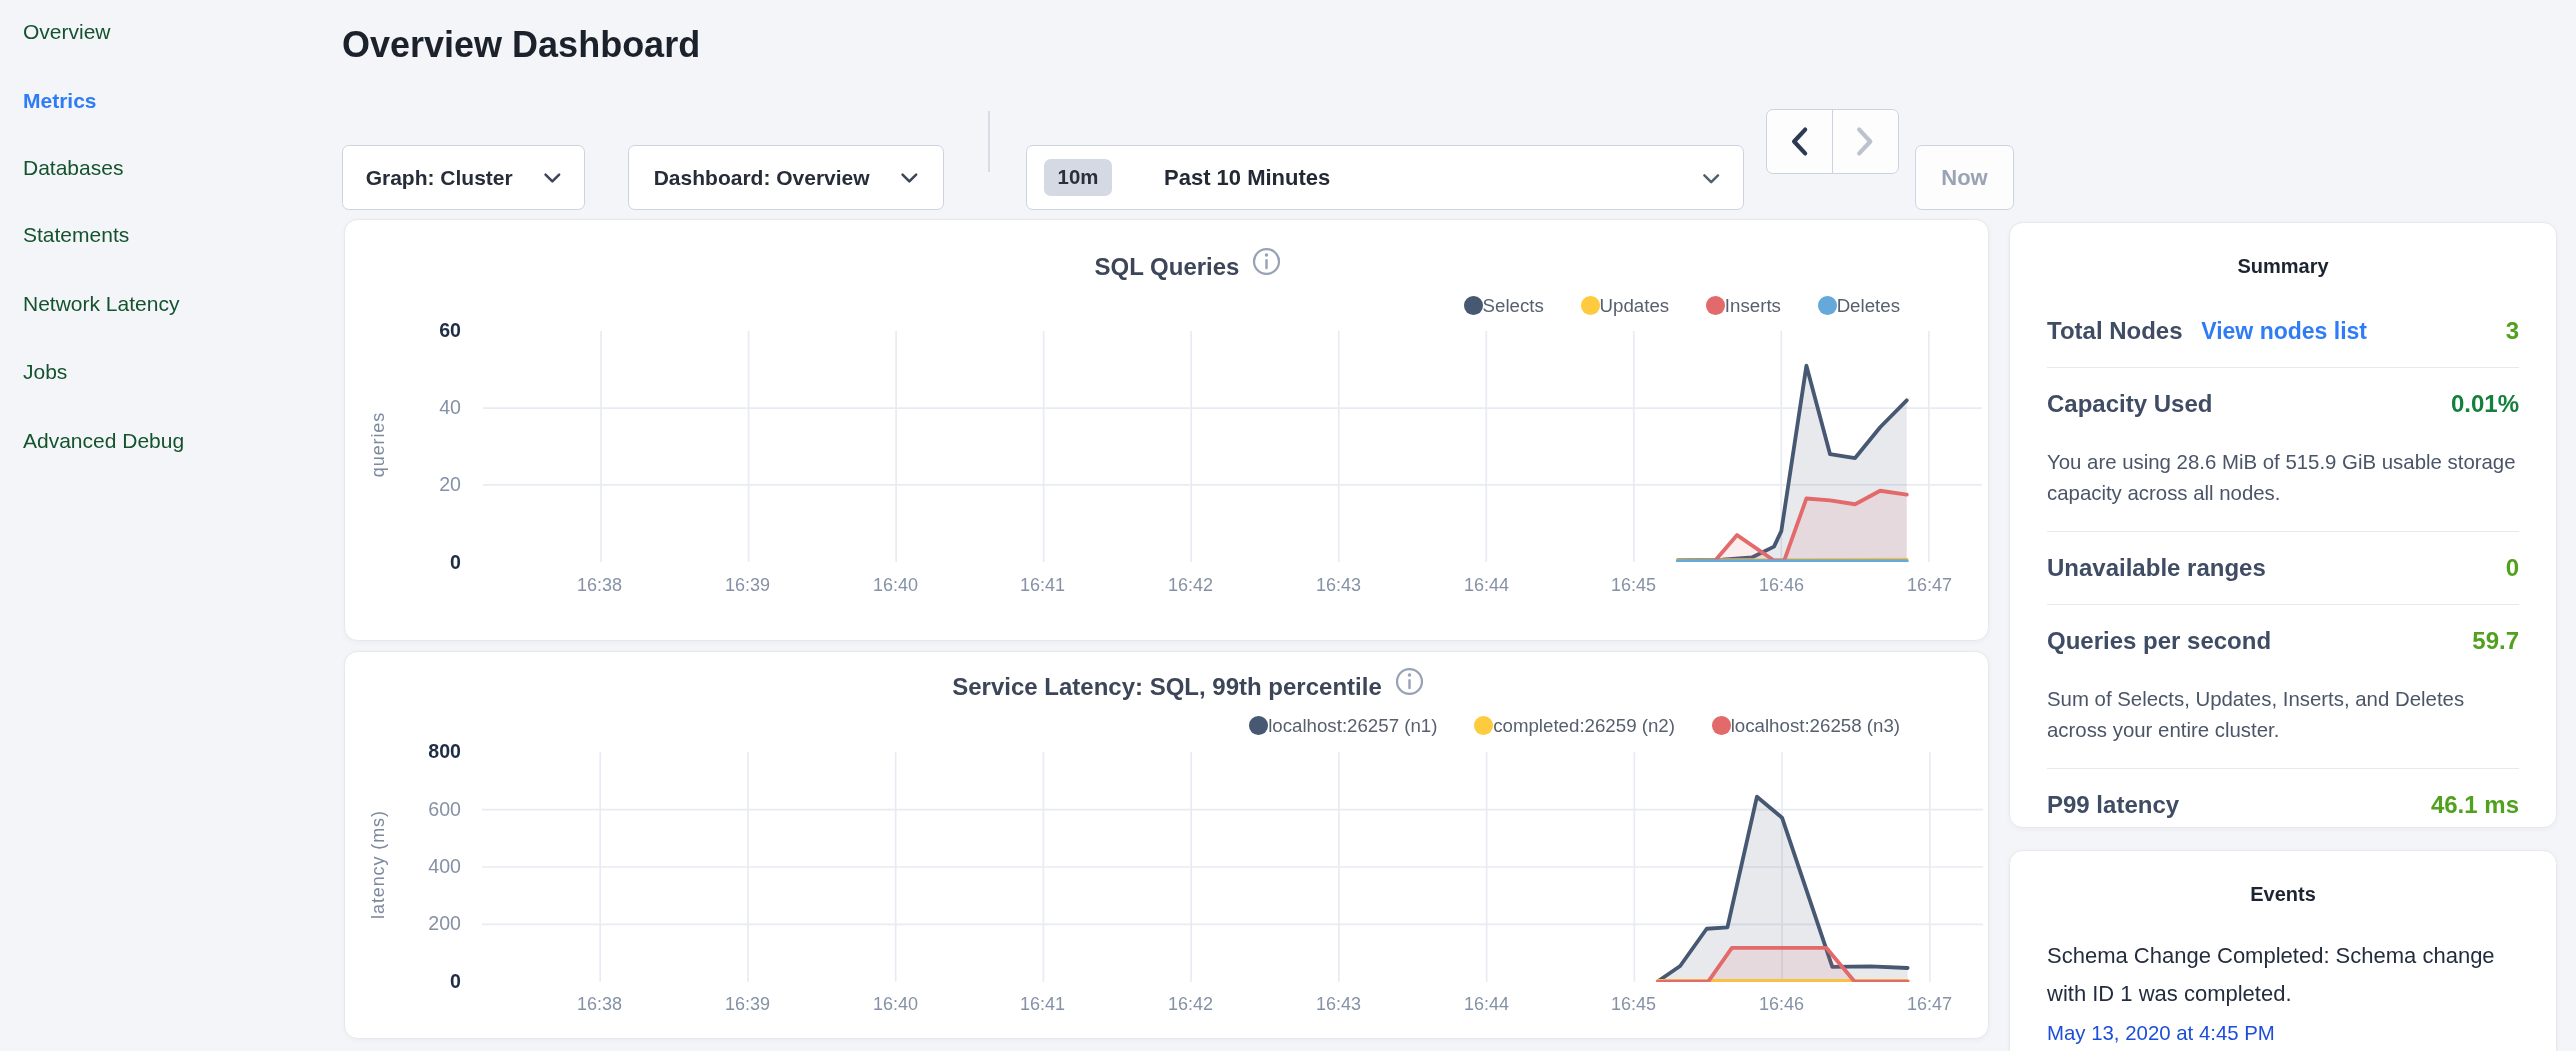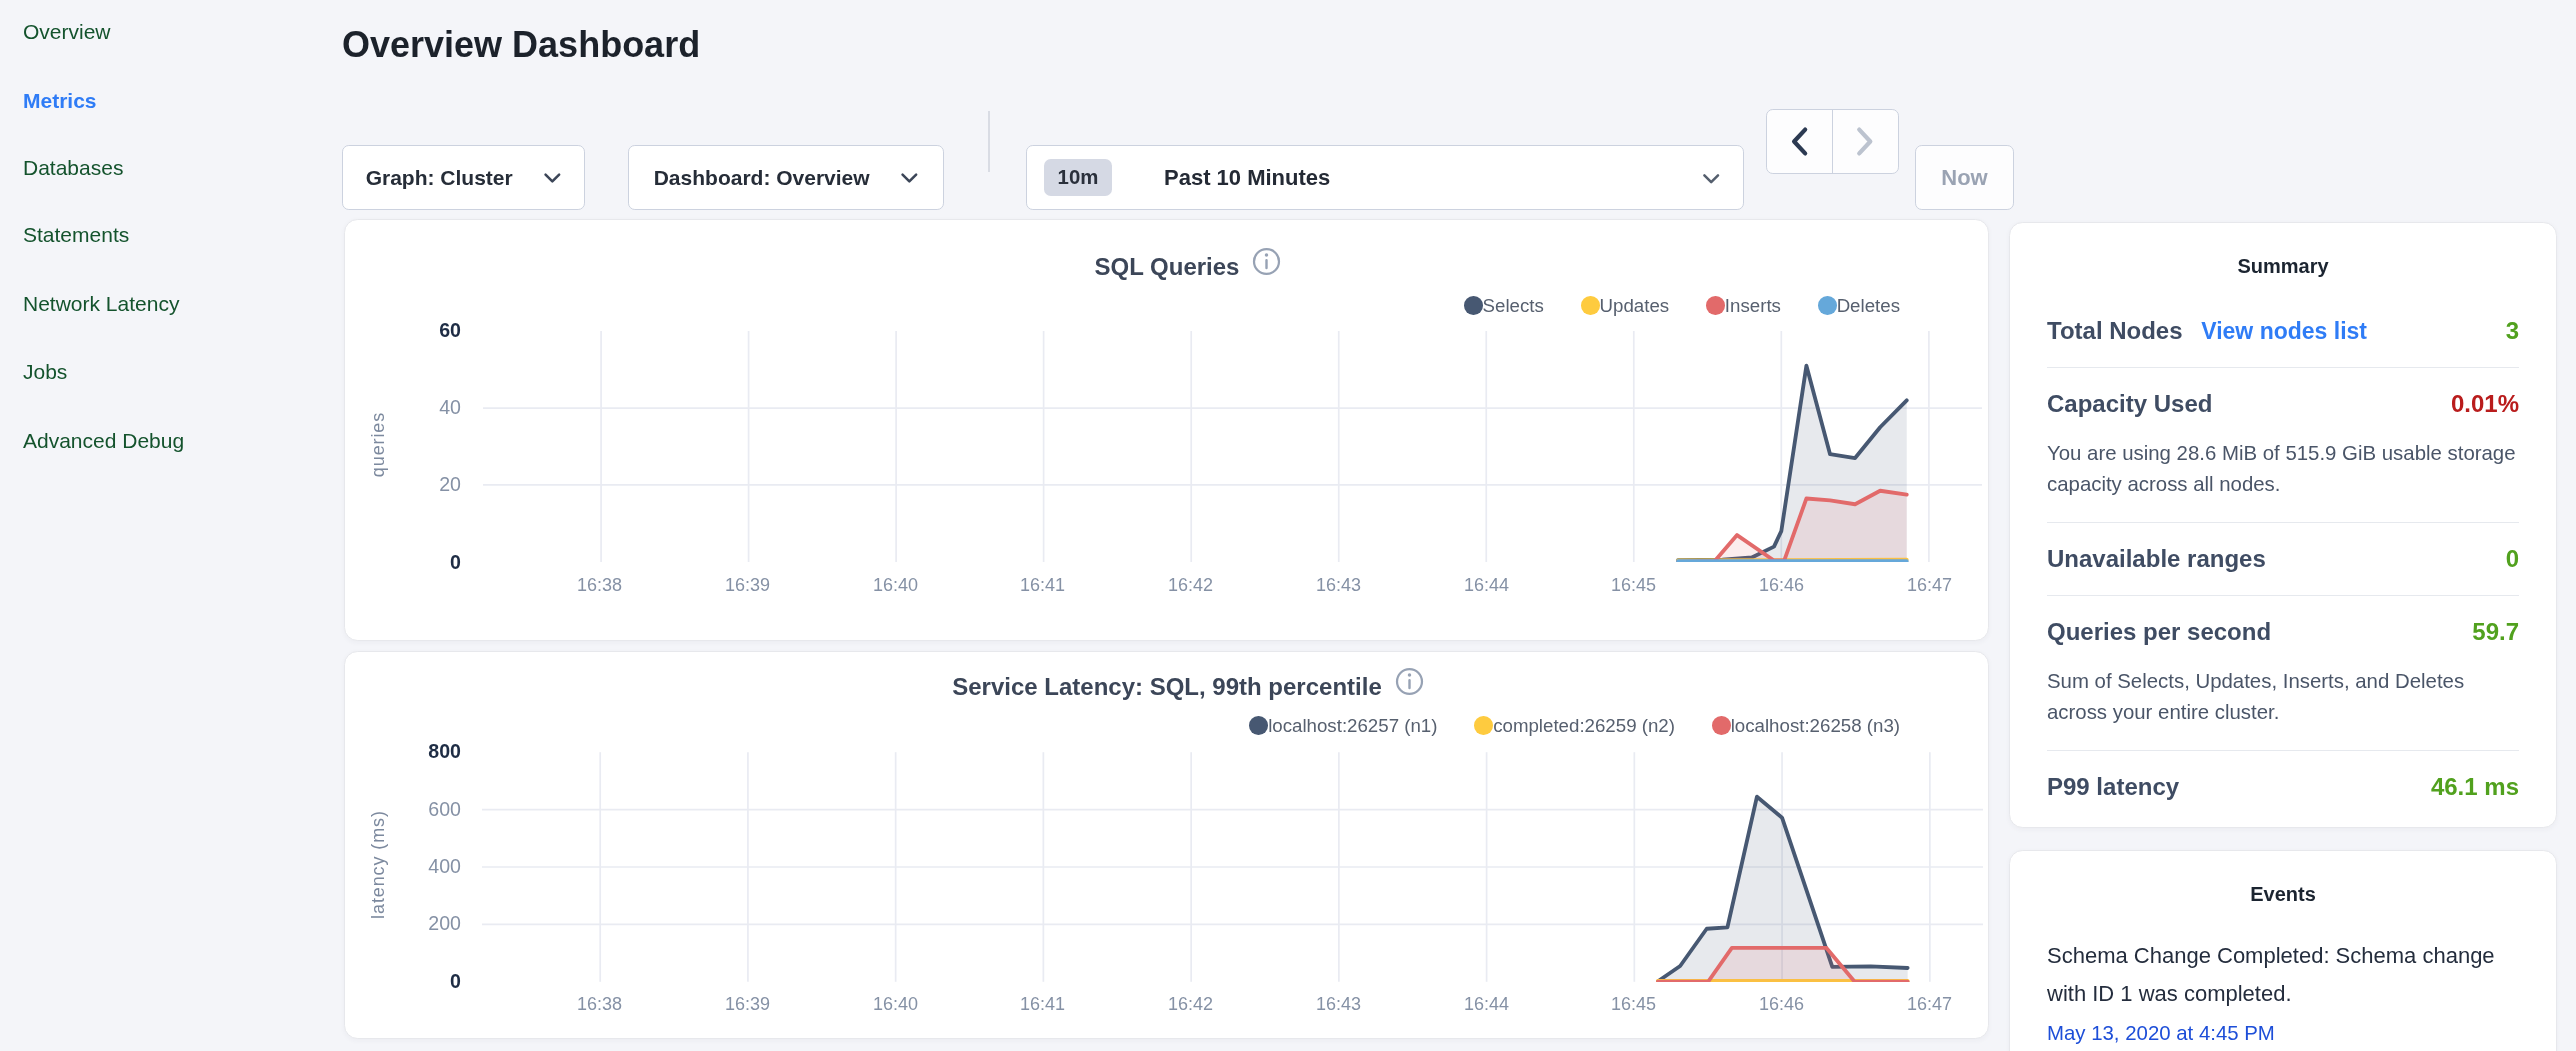--- a/index.html
+++ b/index.html
@@ -53,21 +53,21 @@
   .ylab { position:absolute; left:-94px; width:255px; text-align:center; font-size:18px;
     color:#7c899e; letter-spacing:0.9px; transform:rotate(-90deg); }
   
   .panel-title { text-align:center; font-size:20px; font-weight:bold; color:#1b2430; }
   .srow { padding:22px 0; border-bottom:1.7px solid #e6e9ee; }
   .srow:last-child { border-bottom:none; }
   .srow-head { display:flex; align-items:baseline; }
   .srow-label { font-size:24px; font-weight:bold; color:#3f4c63; }
   .srow-link { font-size:23px; font-weight:bold; margin-left:18.7px; cursor:pointer; }
   .srow-value { margin-left:auto; font-size:24px; font-weight:bold; }
-  .srow-desc { margin-top:20px; font-size:20.4px; line-height:31px; color:#4a5568; }
+  .srow-desc { margin-top:29px; font-size:20.4px; line-height:31px; color:#4a5568; }
   .event-msg { font-size:22px; line-height:38px; color:#242d3d; }
   .event-time { margin-top:8.5px; font-size:20.4px; color:#1d4ed8; }
 </style>
 </head>
 <body>
 
 <div class="app">
 
   <nav>
     <div class="side-item" style="top:16px">Overview</div>
@@ -257,21 +257,21 @@
       <div class="srow" style="padding-top:10.2px">
         <div class="srow-head">
           <span class="srow-label">Total Nodes</span>
           <span class="srow-link" style="color:#2f7cf6">View nodes list</span>
           <span class="srow-value" style="color:#51a11e">3</span>
         </div>
       </div>
       <div class="srow">
         <div class="srow-head">
           <span class="srow-label">Capacity Used</span>
-          <span class="srow-value" style="color:#b91c1c">0.01%</span>
+          <span class="srow-value" style="color:#15803d">0.01%</span>
         </div>
         <div class="srow-desc">You are using 28.6 MiB of 515.9 GiB usable storage capacity across all nodes.</div>
       </div>
       <div class="srow">
         <div class="srow-head">
           <span class="srow-label">Unavailable ranges</span>
           <span class="srow-value" style="color:#51a11e">0</span>
         </div>
       </div>
       <div class="srow">

